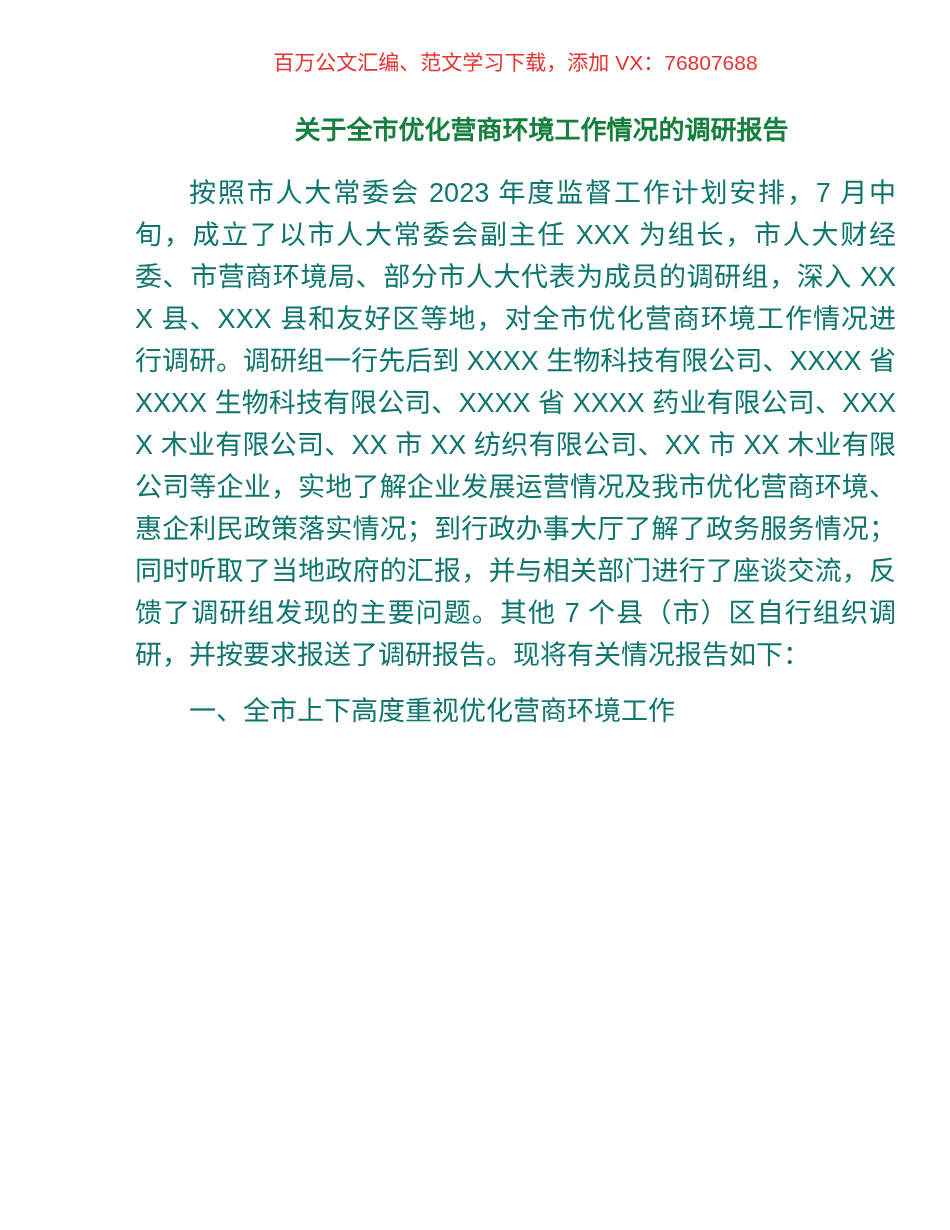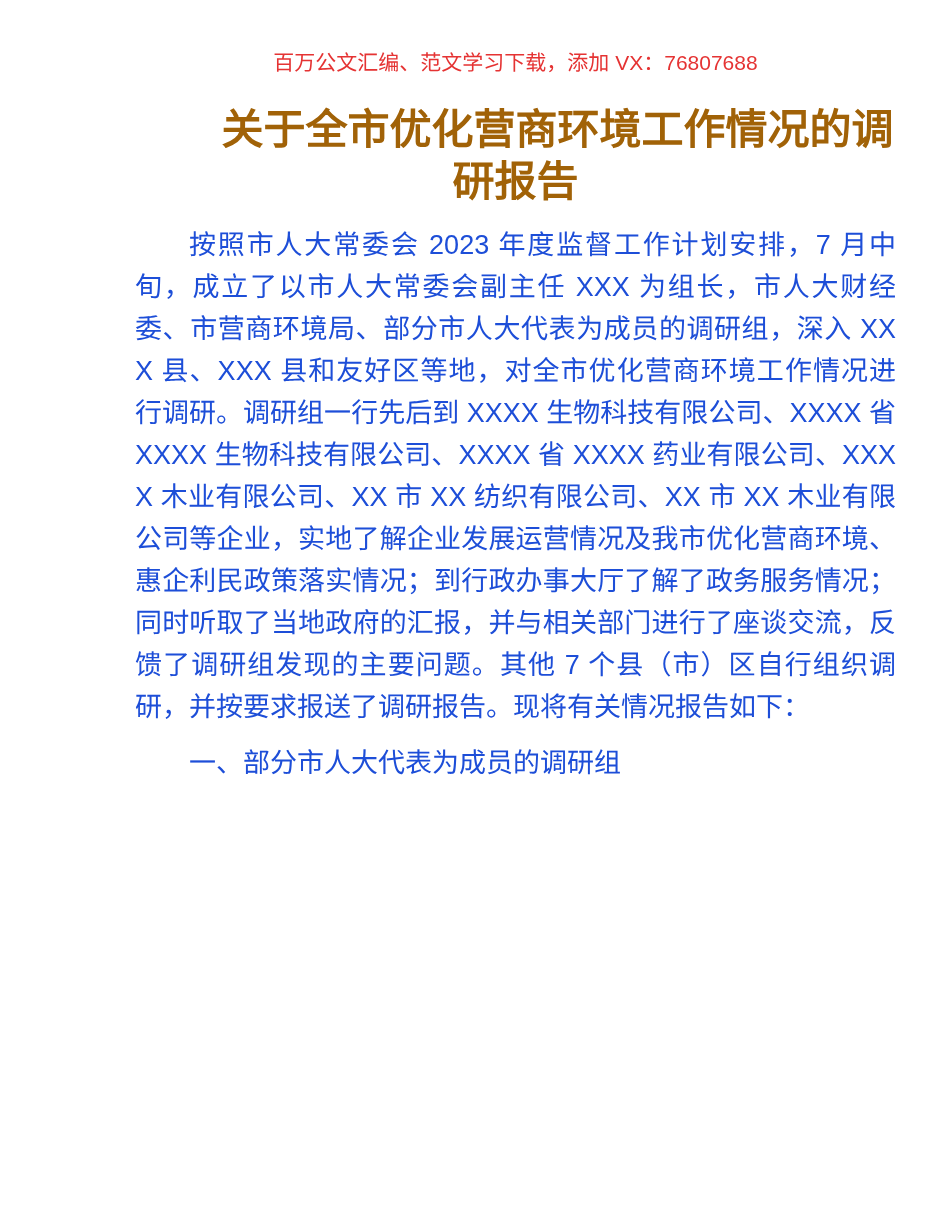--- a/index.html
+++ b/index.html
@@ -24,48 +24,48 @@
   .notice {
     margin: 0 0 26px 0;
     text-align: center;
     font-size: 21px;
     line-height: 30px;
     color: #e53333;
     font-weight: 400;
   }
   .title {
     margin: 0 0 16px 0;
-    font-size: 42px;
+    font-size: 26px;
     font-weight: 700;
     line-height: 52px;
     text-align: center;
     text-indent: 2em;
-    color: #a16207;
+    color: #15803d;
   }
   .body-p {
     margin: 0;
     font-size: 27px;
     line-height: 42px;
     text-align: justify;
     text-justify: inter-ideograph;
     text-indent: 2em;
     word-break: break-all;
-    color: #1d4ed8;
+    color: #0f766e;
   }
   .section-heading {
     margin: 14px 0 14px 0;
   }
 </style>
 </head>
 <body>
 
 <div class="page">
 
   <div class="notice">百万公文汇编、范文学习下载，添加 VX：76807688</div>
 
   <h1 class="title">关于全市优化营商环境工作情况的调研报告</h1>
 
   <p class="body-p">按照市人大常委会 2023 年度监督工作计划安排，7 月中旬，成立了以市人大常委会副主任 XXX 为组长，市人大财经委、市营商环境局、部分市人大代表为成员的调研组，深入 XXX 县、XXX 县和友好区等地，对全市优化营商环境工作情况进行调研。调研组一行先后到 XXXX 生物科技有限公司、XXXX 省 XXXX 生物科技有限公司、XXXX 省 XXXX 药业有限公司、XXXX 木业有限公司、XX 市 XX 纺织有限公司、XX 市 XX 木业有限公司等企业，实地了解企业发展运营情况及我市优化营商环境、惠企利民政策落实情况；到行政办事大厅了解了政务服务情况；同时听取了当地政府的汇报，并与相关部门进行了座谈交流，反馈了调研组发现的主要问题。其他 7 个县（市）区自行组织调研，并按要求报送了调研报告。现将有关情况报告如下：</p>
 
-  <p class="body-p section-heading">一、部分市人大代表为成员的调研组</p>
+  <p class="body-p section-heading">一、全市上下高度重视优化营商环境工作</p>
 
 
 </div>
 
 </body></html>

